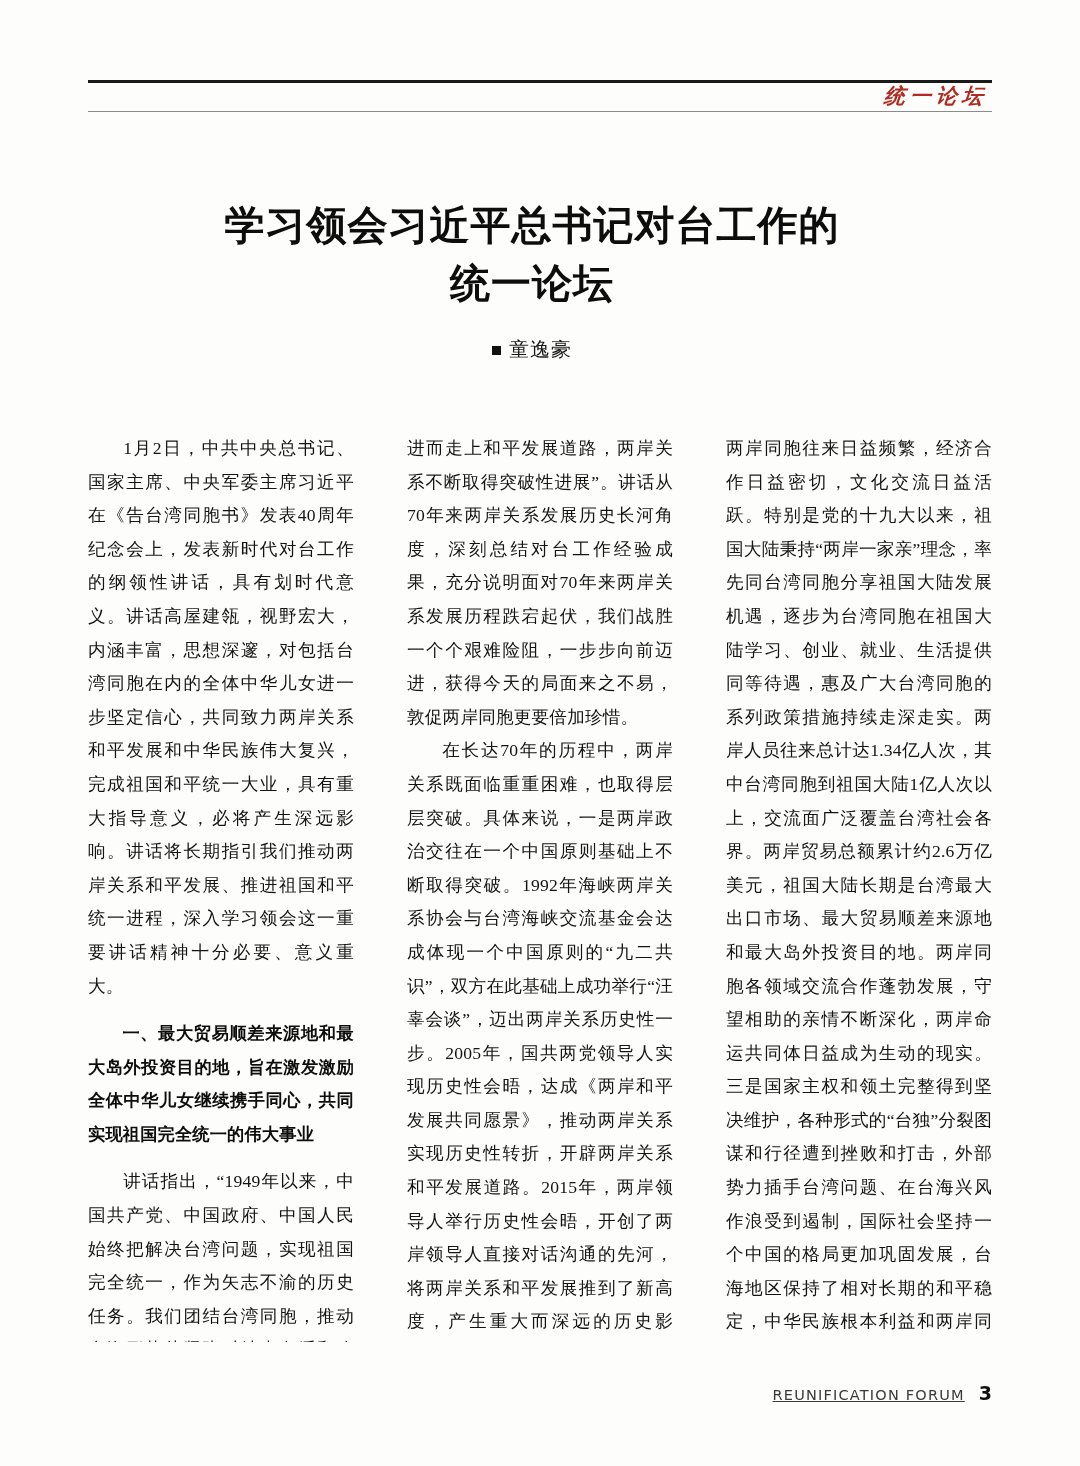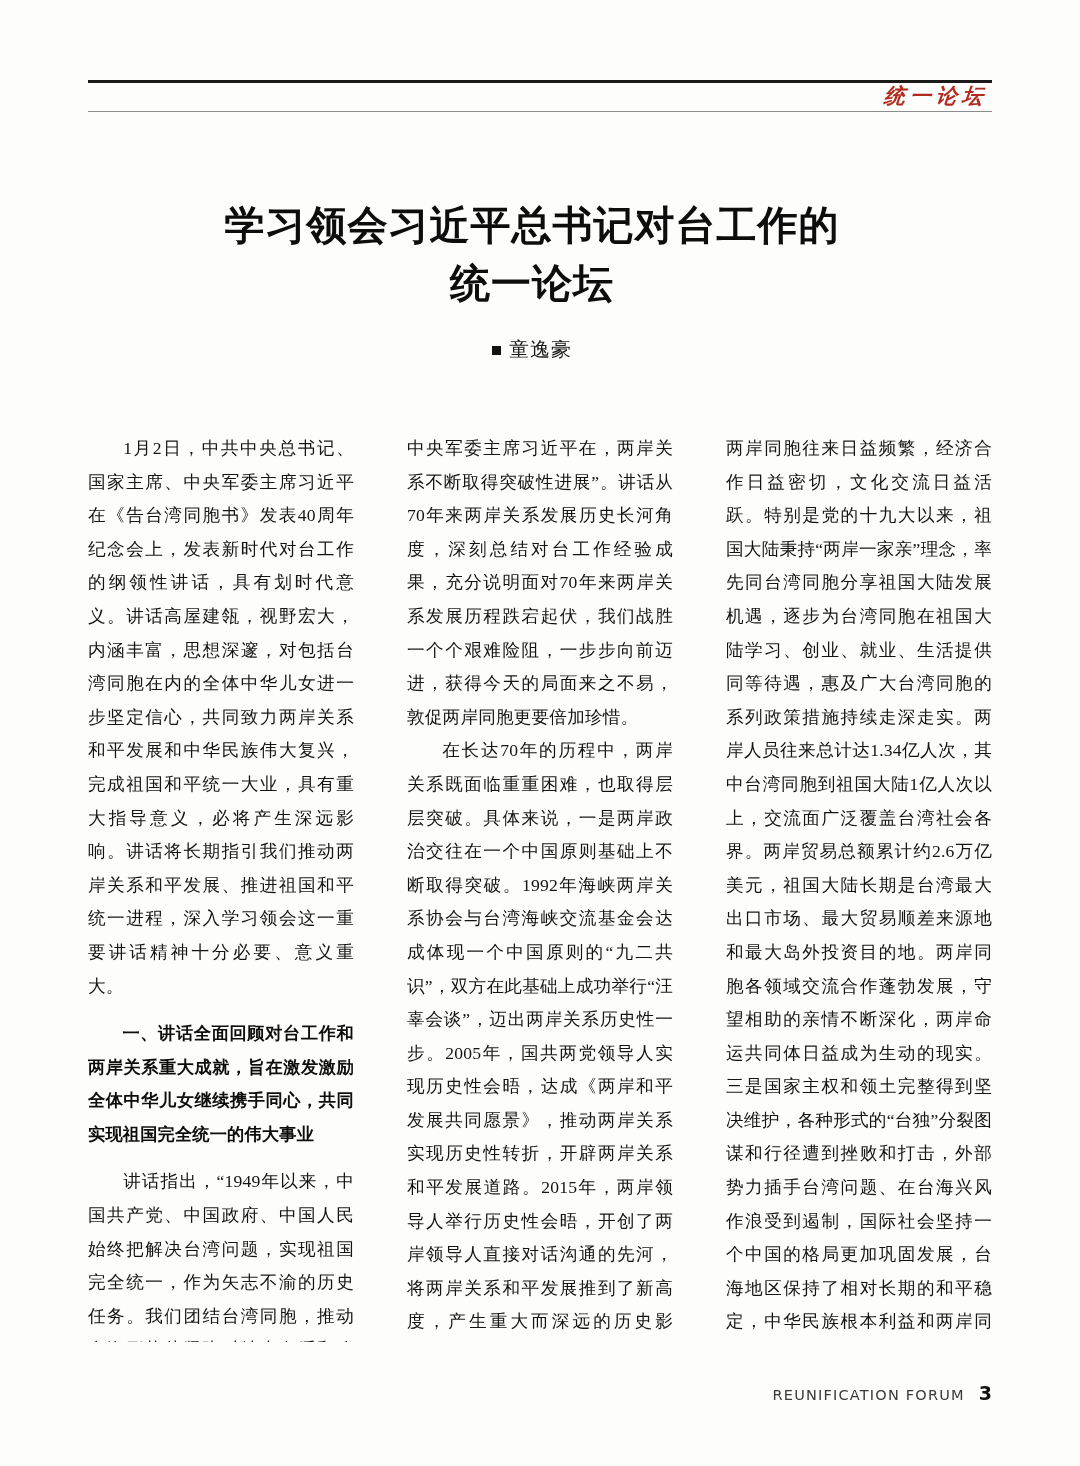--- a/index.html
+++ b/index.html
@@ -138,20 +138,21 @@
     bottom: 62px;
     display: flex;
     align-items: baseline;
     gap: 14px;
   }
   .footer-label {
     font-family: "DejaVu Sans", "Liberation Sans", sans-serif;
     font-size: 14.5px;
     letter-spacing: 1.2px;
     color: #3a3a3a;
+    text-decoration: underline;
   }
   .footer-page {
     font-family: "DejaVu Sans", "Liberation Sans", sans-serif;
     font-size: 19px;
     font-weight: 700;
     color: #111;
   }
 </style>
 </head>
 <body>
@@ -169,26 +170,26 @@
     <div class="title-line">统一论坛</div>
     <div class="byline">
       <span class="sq"></span><span>童逸豪</span>
     </div>
   </div>
 
   <div class="columns">
 
     <div class="col">
       <p class="indent">1月2日，中共中央总书记、国家主席、中央军委主席习近平在《告台湾同胞书》发表40周年纪念会上，发表新时代对台工作的纲领性讲话，具有划时代意义。讲话高屋建瓴，视野宏大，内涵丰富，思想深邃，对包括台湾同胞在内的全体中华儿女进一步坚定信心，共同致力两岸关系和平发展和中华民族伟大复兴，完成祖国和平统一大业，具有重大指导意义，必将产生深远影响。讲话将长期指引我们推动两岸关系和平发展、推进祖国和平统一进程，深入学习领会这一重要讲话精神十分必要、意义重大。</p>
-      <p class="sec-head">一、讲话全面回顾对台工作和两岸关系重大成就，旨在激发激励全体中华儿女继续携手同心，共同实现祖国完全统一的伟大事业</p>
+      <p class="sec-head">一、最大贸易顺差来源地和最大岛外投资目的地，旨在激发激励全体中华儿女继续携手同心，共同实现祖国完全统一的伟大事业</p>
       <p class="indent">讲话指出，“1949年以来，中国共产党、中国政府、中国人民始终把解决台湾问题，实现祖国完全统一，作为矢志不渝的历史任务。我们团结台湾同胞，推动台海形势从紧张对峙走向缓和改善、</p>
     </div>
 
     <div class="col">
-      <p>中央军委主席习近平在，两岸关系不断取得突破性进展”。讲话从70年来两岸关系发展历史长河角度，深刻总结对台工作经验成果，充分说明面对70年来两岸关系发展历程跌宕起伏，我们战胜一个个艰难险阻，一步步向前迈进，获得今天的局面来之不易，敦促两岸同胞更要倍加珍惜。</p>
+      <p>进而走上和平发展道路，两岸关系不断取得突破性进展”。讲话从70年来两岸关系发展历史长河角度，深刻总结对台工作经验成果，充分说明面对70年来两岸关系发展历程跌宕起伏，我们战胜一个个艰难险阻，一步步向前迈进，获得今天的局面来之不易，敦促两岸同胞更要倍加珍惜。</p>
       <p class="indent">在长达70年的历程中，两岸关系既面临重重困难，也取得层层突破。具体来说，一是两岸政治交往在一个中国原则基础上不断取得突破。1992年海峡两岸关系协会与台湾海峡交流基金会达成体现一个中国原则的“九二共识”，双方在此基础上成功举行“汪辜会谈”，迈出两岸关系历史性一步。2005年，国共两党领导人实现历史性会晤，达成《两岸和平发展共同愿景》，推动两岸关系实现历史性转折，开辟两岸关系和平发展道路。2015年，两岸领导人举行历史性会晤，开创了两岸领导人直接对话沟通的先河，将两岸关系和平发展推到了新高度，产生重大而深远的历史影响。二是自两岸打破长期隔绝状态后，</p>
     </div>
 
     <div class="col">
       <p>两岸同胞往来日益频繁，经济合作日益密切，文化交流日益活跃。特别是党的十九大以来，祖国大陆秉持“两岸一家亲”理念，率先同台湾同胞分享祖国大陆发展机遇，逐步为台湾同胞在祖国大陆学习、创业、就业、生活提供同等待遇，惠及广大台湾同胞的系列政策措施持续走深走实。两岸人员往来总计达1.34亿人次，其中台湾同胞到祖国大陆1亿人次以上，交流面广泛覆盖台湾社会各界。两岸贸易总额累计约2.6万亿美元，祖国大陆长期是台湾最大出口市场、最大贸易顺差来源地和最大岛外投资目的地。两岸同胞各领域交流合作蓬勃发展，守望相助的亲情不断深化，两岸命运共同体日益成为生动的现实。三是国家主权和领土完整得到坚决维护，各种形式的“台独”分裂图谋和行径遭到挫败和打击，外部势力插手台湾问题、在台海兴风作浪受到遏制，国际社会坚持一个中国的格局更加巩固发展，台海地区保持了相对长期的和平稳定，中华民族根本利益和两岸同胞整体利益得到有力维</p>
     </div>
 
   </div>
 
   <div class="footer">

